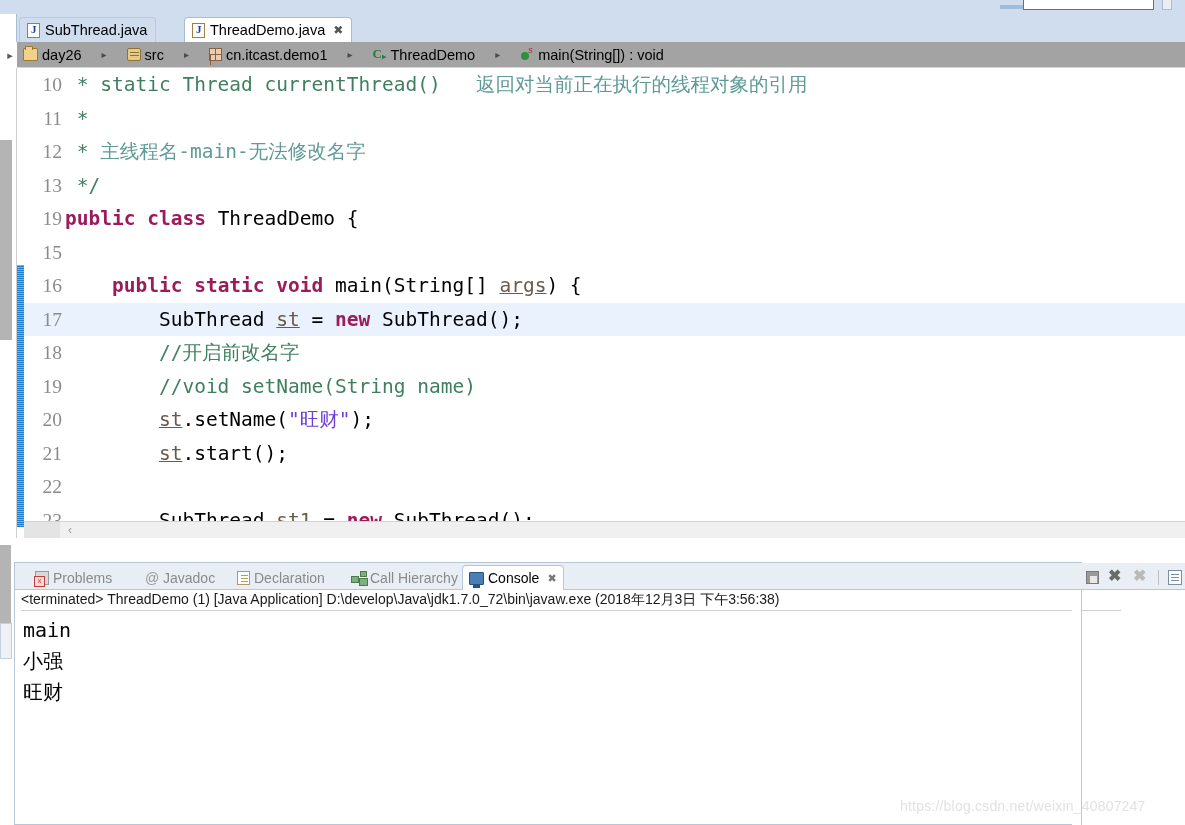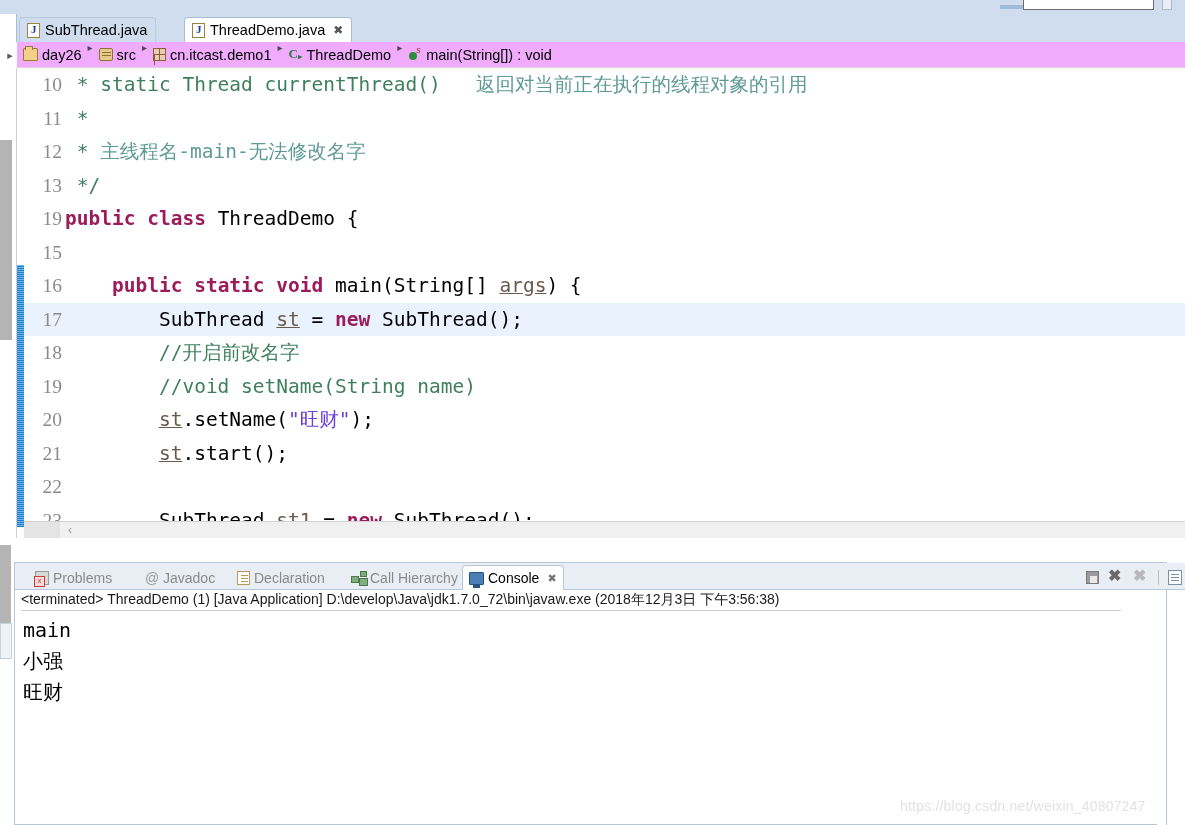--- a/index.html
+++ b/index.html
@@ -74,26 +74,27 @@
     font-size: 11px; color: #1f3f9e; font-weight: bold;
     font-family: "Liberation Serif", serif;
   }
   .tab-close {
     margin-left: 8px; font-size: 12px; color: #555; line-height: 1;
   }
 
   
   .breadcrumb {
     position: absolute; left: 17px; top: 42px; width: 1168px; height: 26px;
-    background: #f0abfc;
+    background: #a3a3a3;
     border-bottom: 1px solid #d6d6d6;
-    display: flex; 
+    display: flex; align-items: center;
     padding-left: 6px;
     font-size: 14.5px; color: #000000;
     white-space: nowrap;
+    gap: 14px;
   }
   .bc-arrow-left {
     position: absolute; left: 3px; top: 42px; width: 14px; height: 26px;
     background: #ffffff;
     font-size: 11px; color: #5a5a5a;
     display: flex; align-items: center; justify-content: center;
   }
   .bc-sep { margin: 0 6px; color: #4a4a4a; font-size: 10px; }
   .bc-item { display: inline-flex; align-items: center; }
   .bc-item .lbl { margin-left: 4px; }
@@ -213,21 +214,21 @@
     font-size: 12px; color: #9a9a9a;
   }
   .editor-hscroll .track-left {
     position: absolute; left: 0; top: 0; width: 36px; height: 16px;
     background: #e4e4e4;
   }
 
   
   .bottom-panel {
     position: absolute; left: 14px; top: 562px;
-    width: 1153px; height: 263px;
+    width: 1068px; height: 263px;
     background: #ffffff;
     border: 1px solid #b7c6d8;
   }
   .panel-leftrail {
     position: absolute; left: 0; top: 545px; width: 14px; height: 280px;
     background: #ffffff;
   }
   .panel-leftrail .grey-block {
     position: absolute; left: 0; top: 0; width: 11px; height: 78px;
     background: #b4b4b4;

